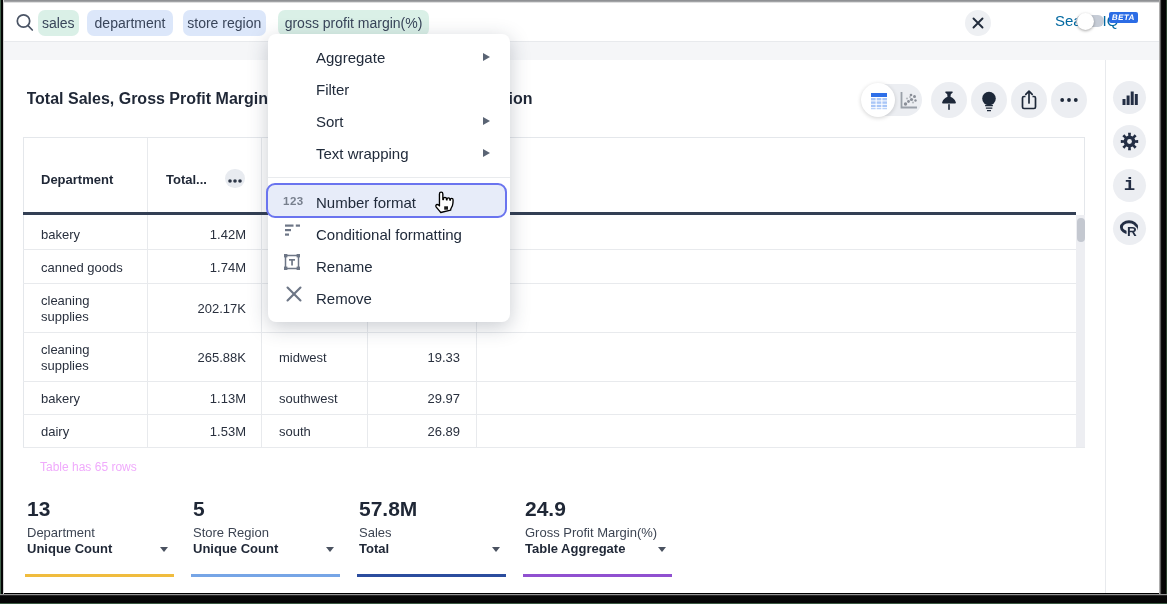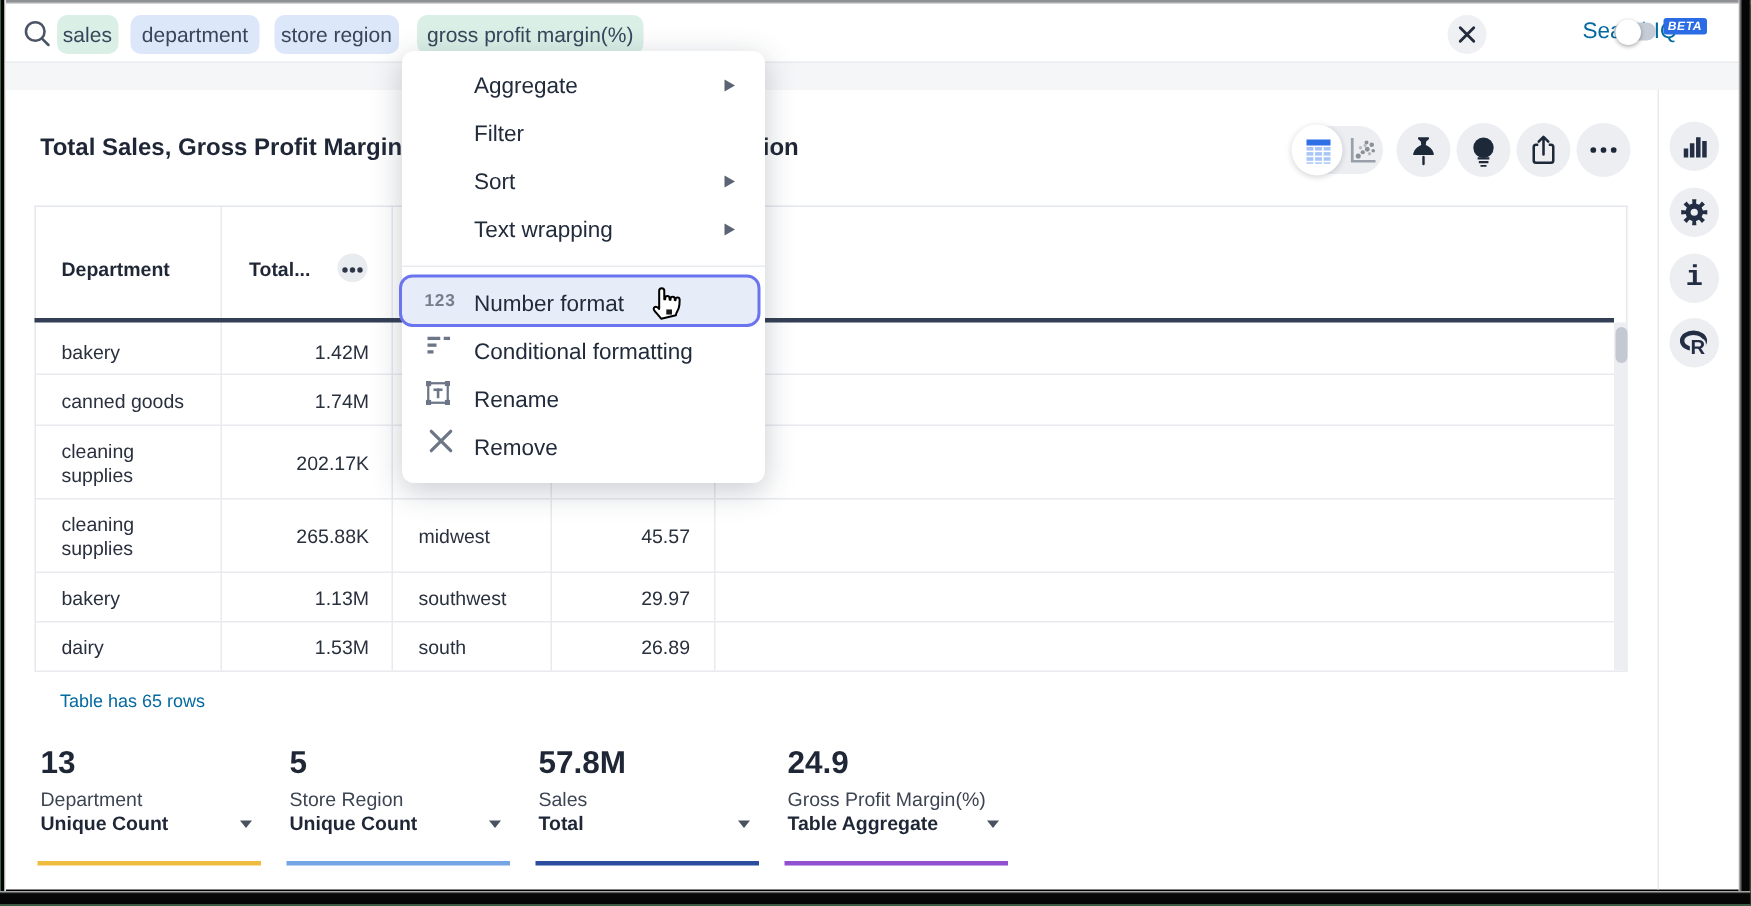--- a/index.html
+++ b/index.html
@@ -29,21 +29,21 @@
   .circbtn { position:absolute; width:36px; height:36px; border-radius:50%; background:#eceef2; top:82px; }
   .sbicon { position:absolute; width:33px; height:33px; border-radius:50%; background:#eceef2; left:1113px; display:flex; align-items:center; justify-content:center; }
   .vline { position:absolute; top:0; width:1px; background:#e8eaed; }
   .row { position:absolute; left:23px; width:1062px; border-bottom:1px solid #e8eaed; }
   .cell { position:absolute; font-size:13px; color:#29303e; }
   .num { text-align:right; }
   .hdrtxt { position:absolute; font-size:13px; font-weight:bold; color:#1f2736; }
   #dots3 { position:absolute; left:225px; top:168.5px; width:19.5px; height:19.5px; border-radius:50%; background:#e8ebf0; text-align:center; }
   #scrolltrack { position:absolute; left:1076px; top:215px; width:9px; height:232px; background:#edeef2; }
   #scrollthumb { position:absolute; left:1076.5px; top:218px; width:8px; height:24px; background:#c4c8d0; border-radius:4px; }
-  #rowcount { position:absolute; left:40px; top:460px; font-size:12px; color:#0369a1; }
+  #rowcount { position:absolute; left:40px; top:460px; font-size:12px; color:#f0abfc; }
 
   
   .card { position:absolute; top:497px; width:149px; height:80px;text-decoration:underline; }
   .card .big { position:absolute; left:2px; top:0; font-size:21px; font-weight:bold; color:#1f2736; }
   .card .lab { position:absolute; left:2px; top:27.5px; font-size:13px; color:#3d4553; }
   .card .sub { position:absolute; left:2px; top:44px; font-size:13px; font-weight:bold; color:#1f2736; }
   .card .ul { position:absolute; left:0; top:76.5px; width:149px; height:3px; }
   .card .caret { position:absolute; left:135px; top:50px; width:0; height:0; border-left:4.5px solid transparent; border-right:4.5px solid transparent; border-top:5.5px solid #4a5260; }
 
   
@@ -177,21 +177,21 @@
 <span class="cell num" style="left:147px;top:260px;width:99px">1.74M</span>
 
 <div class="row" style="top:284px;height:49px"></div>
 <span class="cell" style="left:41px;top:293px;width:90px;line-height:16px">cleaning supplies</span>
 <span class="cell num" style="left:147px;top:301px;width:99px">202.17K</span>
 
 <div class="row" style="top:333px;height:49px"></div>
 <span class="cell" style="left:41px;top:342px;width:90px;line-height:16px">cleaning supplies</span>
 <span class="cell num" style="left:147px;top:350px;width:99px">265.88K</span>
 <span class="cell" style="left:279px;top:350px">midwest</span>
-<span class="cell num" style="left:360px;top:350px;width:100px">45.57</span>
+<span class="cell num" style="left:360px;top:350px;width:100px">19.33</span>
 
 <div class="row" style="top:382px;height:33px"></div>
 <span class="cell" style="left:41px;top:391px">bakery</span>
 <span class="cell num" style="left:147px;top:391px;width:99px">1.13M</span>
 <span class="cell" style="left:279px;top:391px">southwest</span>
 <span class="cell num" style="left:360px;top:391px;width:100px">29.97</span>
 
 <div class="row" style="top:415px;height:33px"></div>
 <span class="cell" style="left:41px;top:424px">dairy</span>
 <span class="cell num" style="left:147px;top:424px;width:99px">1.53M</span>

